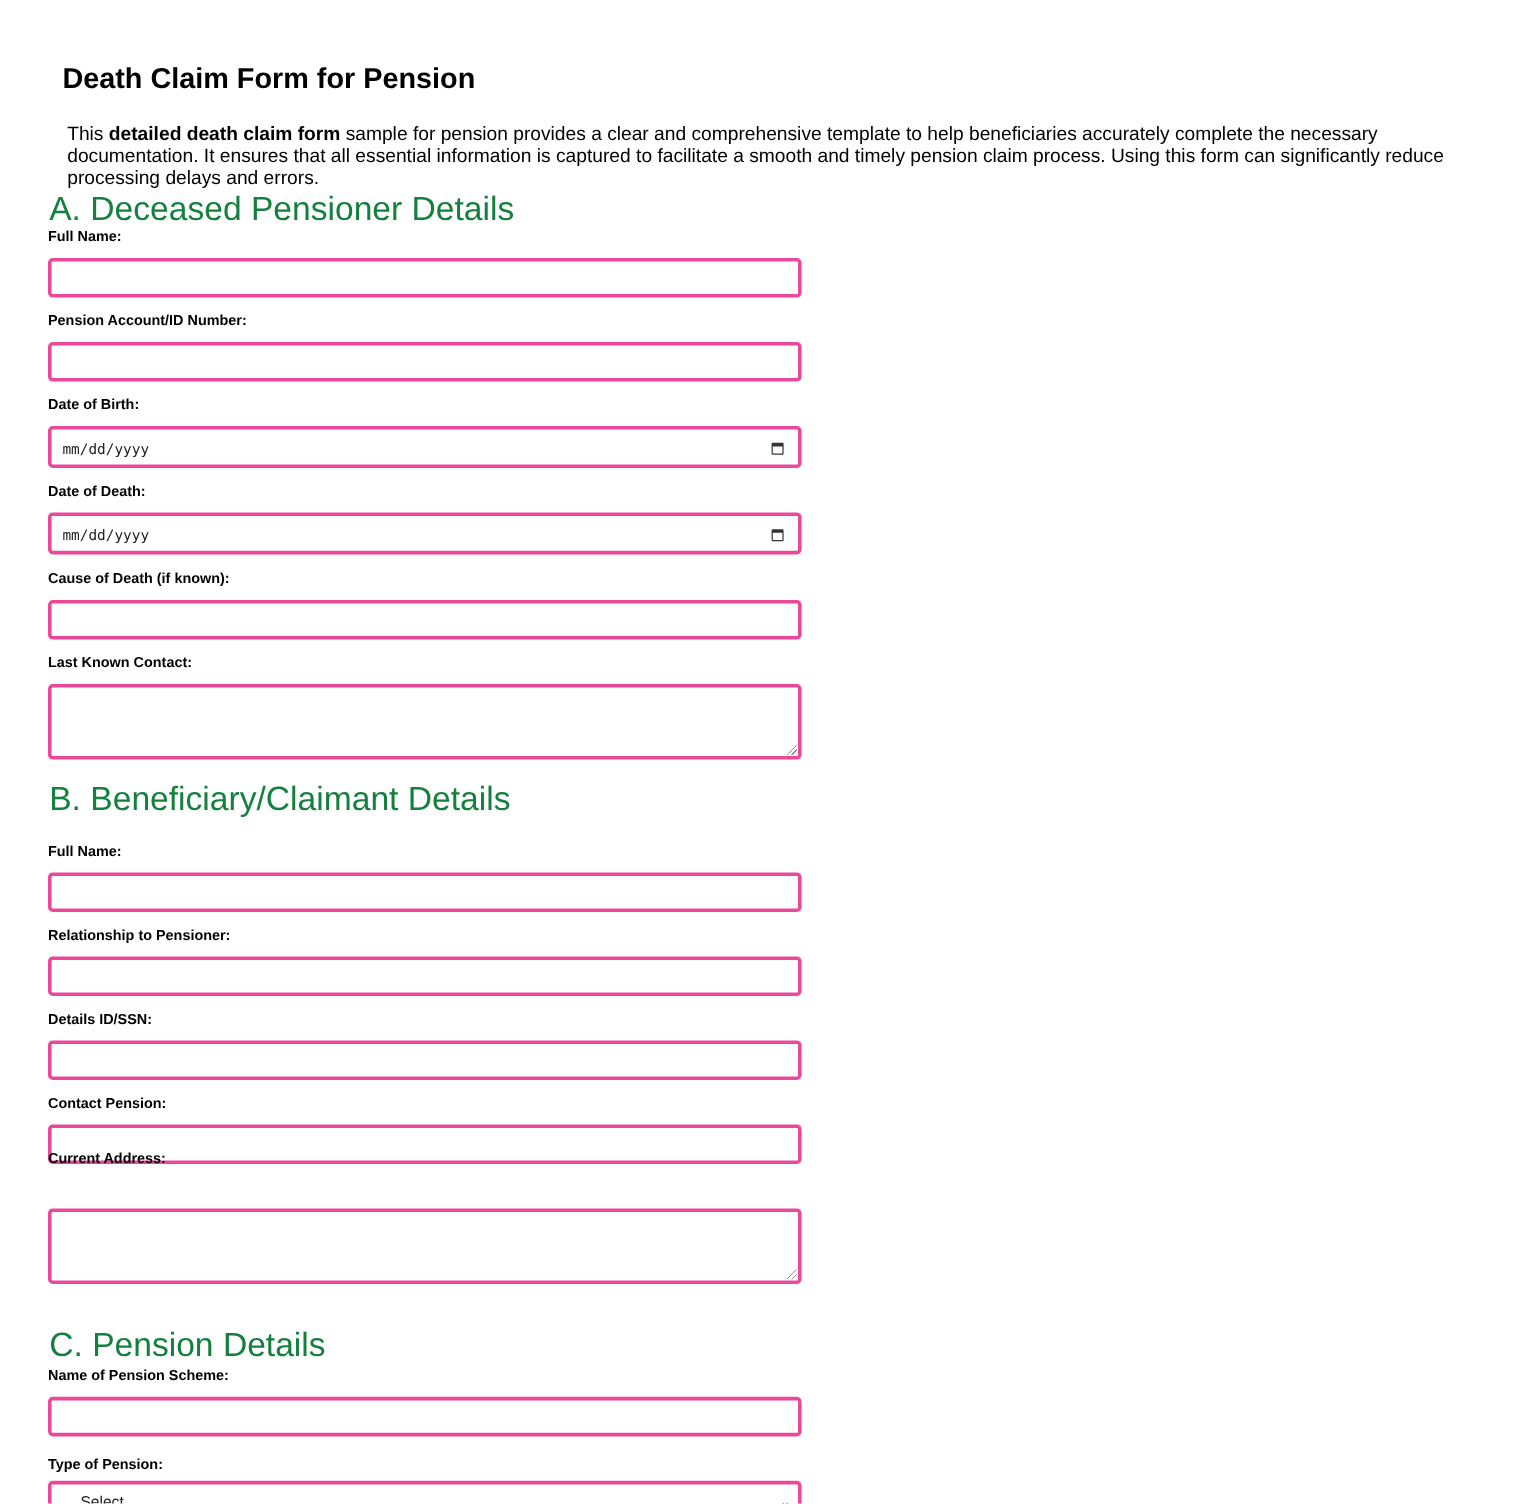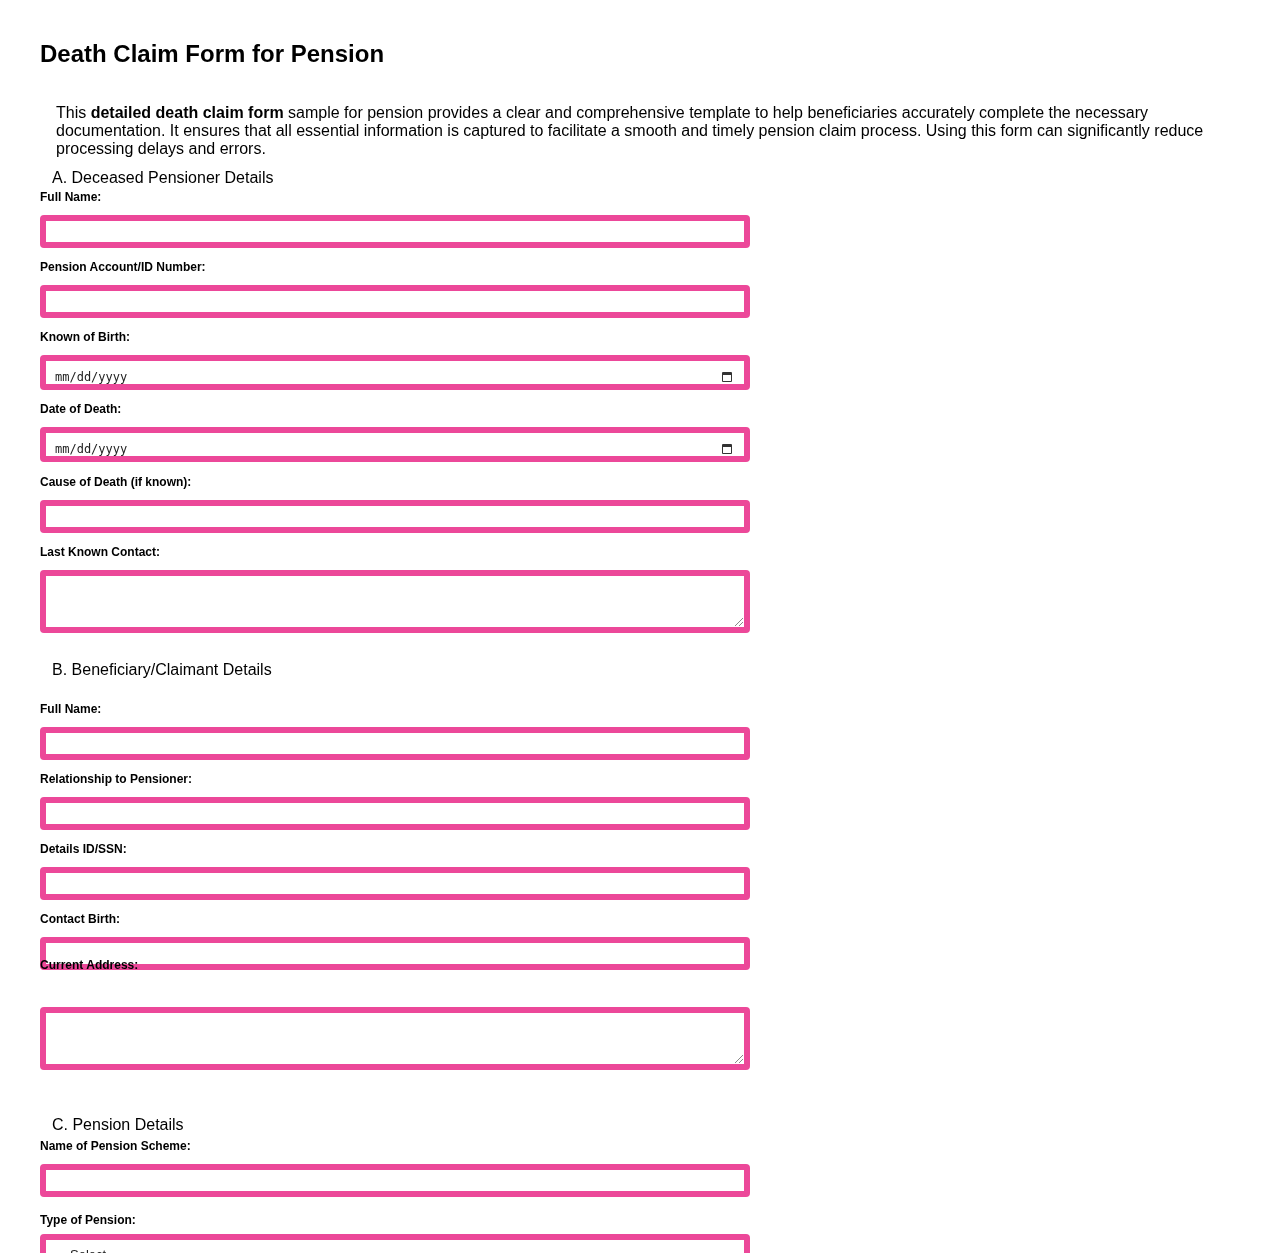--- a/index.html
+++ b/index.html
@@ -7,37 +7,37 @@
     font-family: "Liberation Sans", sans-serif;
     color: #000;
     width: 1263px;
     height: 1253px;
     overflow: hidden;
     position: relative;
   }
   .page { position: absolute; left: 40px; top: 0; width: 1190px; }
   h1 {
     font-size: 24px; font-weight: bold;
-    margin: 0; position: absolute; top: 40px; left: 0; white-space: nowrap;
+    margin: 12px; position: absolute; top: 40px; left: 0; white-space: nowrap;
   }
   .intro {
     position: absolute; top: 88px; left: 0; width: 1170px;
     font-size: 16px; line-height: 18px; margin: 16px;
   }
   .section-title {
     position: absolute; left: 0;
-    font-size: 16px; font-weight: normal; color: #000000; margin: 12px; white-space: nowrap;
+    font-size: 28px; font-weight: normal; color: #15803d; margin: 1px; white-space: nowrap;
   }
   .label {
     position: absolute; left: 0;
     font-size: 12px; font-weight: bold; white-space: nowrap;
   }
   .field {
-    position: absolute; left: 0; width: 710px; box-sizing: border-box;
-    border: 6px solid #ec4899; border-radius: 4px; background: #fff;
+    position: absolute; left: 0; width: 628px; box-sizing: border-box;
+    border: 3px solid #ec4899; border-radius: 4px; background: #fff;
   }
   .text-input { height: 33px; }
   .date-input { height: 35px; }
   .date-placeholder {
     position: absolute; left: 9px; top: 9px;
     font-family: "DejaVu Sans Mono", monospace; font-size: 12px; color: #222;
   }
   .cal-icon {
     position: absolute; right: 12px; top: 11px; width: 10px; height: 10px;
     border: 1.5px solid #333; border-top-width: 3px; box-sizing: border-box; border-radius: 1px;
@@ -64,21 +64,21 @@
   <p class="intro"><span>This </span><b>detailed death claim form</b><span> sample for pension provides a clear and comprehensive template to help beneficiaries accurately complete the necessary documentation. It ensures that all essential information is captured to facilitate a smooth and timely pension claim process. Using this form can significantly reduce processing delays and errors.</span></p>
 
   <h2 class="section-title" style="top:157px">A. Deceased Pensioner Details</h2>
 
   <div class="label" style="top:190px">Full Name:</div>
   <div class="field text-input" style="top:215px"></div>
 
   <div class="label" style="top:260px">Pension Account/ID Number:</div>
   <div class="field text-input" style="top:285px"></div>
 
-  <div class="label" style="top:330px">Known of Birth:</div>
+  <div class="label" style="top:330px">Date of Birth:</div>
   <div class="field date-input" style="top:355px">
     <span class="date-placeholder">mm/dd/yyyy</span>
     <span class="cal-icon"></span>
   </div>
 
   <div class="label" style="top:402px">Date of Death:</div>
   <div class="field date-input" style="top:427px">
     <span class="date-placeholder">mm/dd/yyyy</span>
     <span class="cal-icon"></span>
   </div>
@@ -95,21 +95,21 @@
 
   <div class="label" style="top:702px">Full Name:</div>
   <div class="field text-input" style="top:727px"></div>
 
   <div class="label" style="top:772px">Relationship to Pensioner:</div>
   <div class="field text-input" style="top:797px"></div>
 
   <div class="label" style="top:842px">Details ID/SSN:</div>
   <div class="field text-input" style="top:867px"></div>
 
-  <div class="label" style="top:912px">Contact Birth:</div>
+  <div class="label" style="top:912px">Contact Pension:</div>
   <div class="field text-input" style="top:937px"></div>
 
   <div class="label" style="top:958px">Current Address:</div>
   <div class="field textarea" style="top:1007px">
     <span class="resize-grip"></span>
   </div>
 
   <h2 class="section-title" style="top:1104px">C. Pension Details</h2>
 
   <div class="label" style="top:1139px">Name of Pension Scheme:</div>

